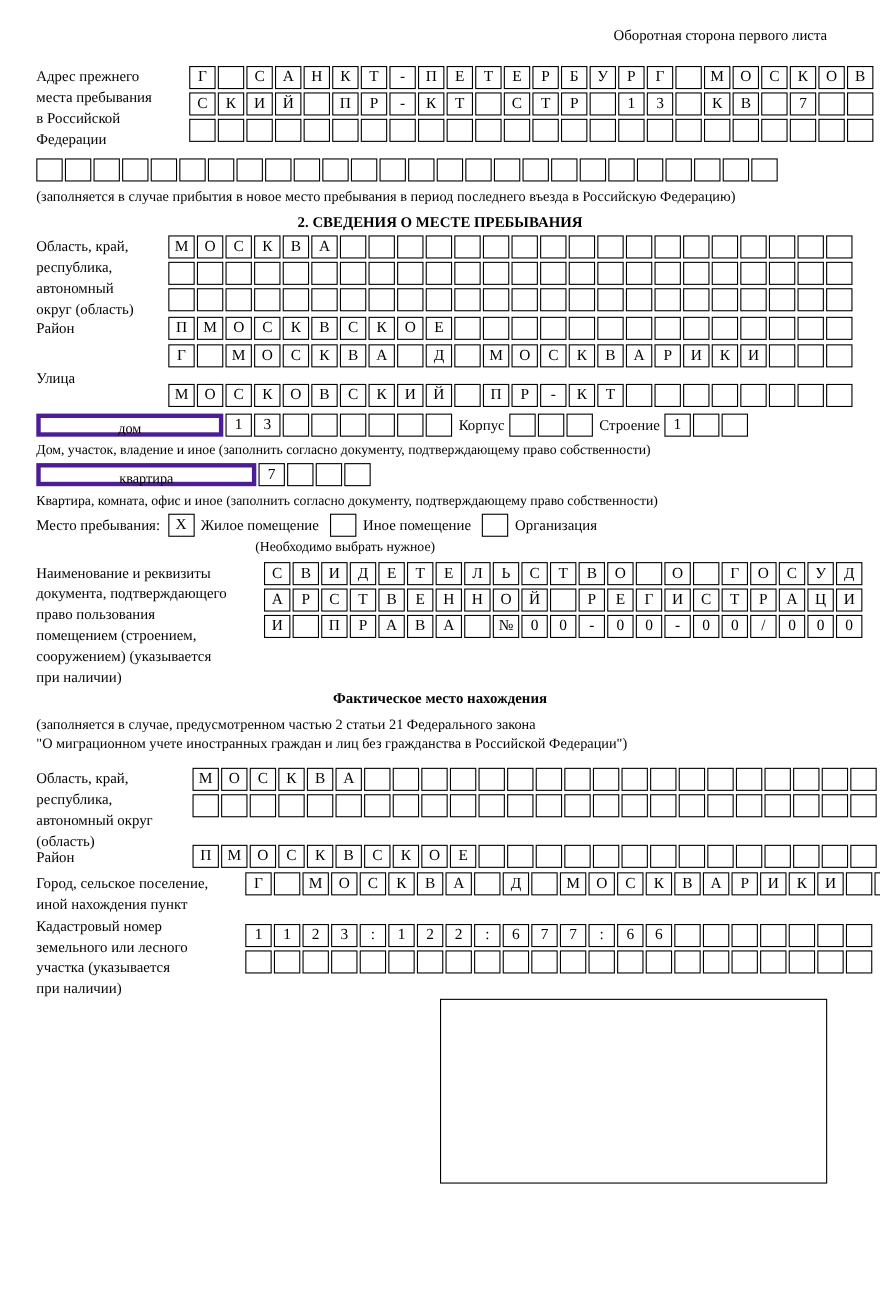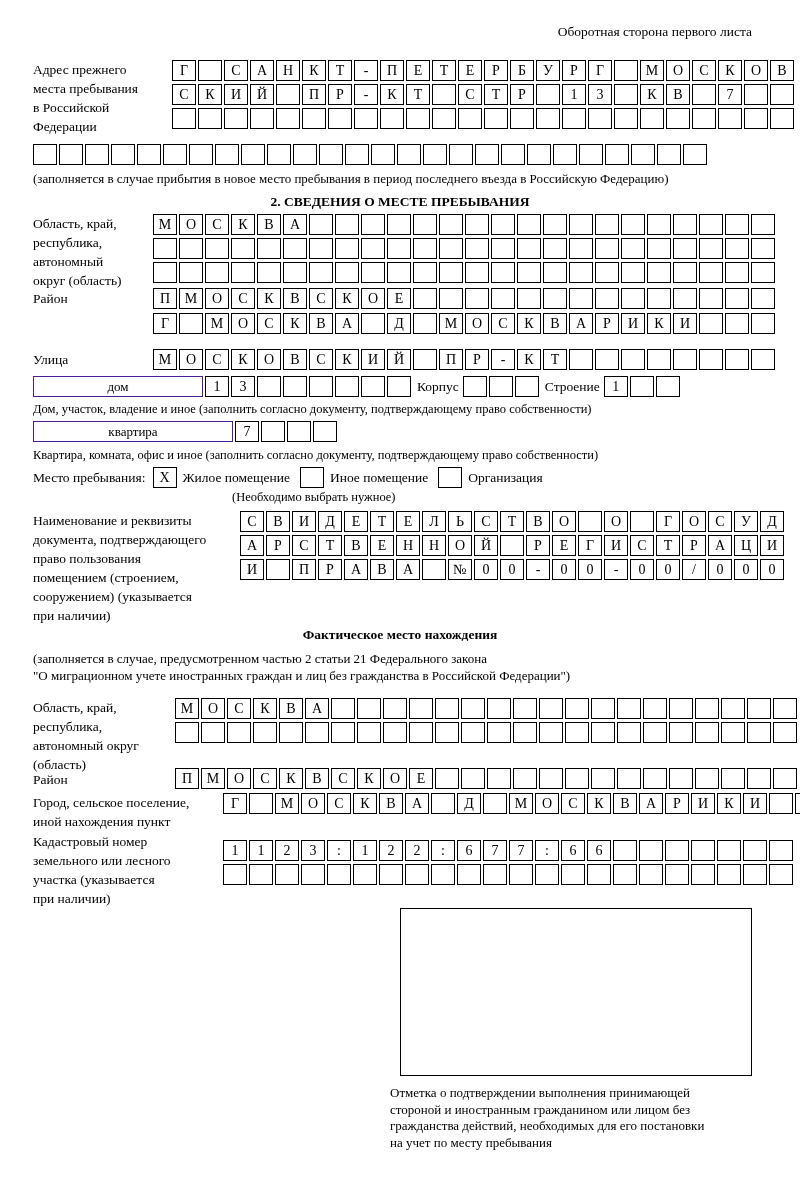--- a/index.html
+++ b/index.html
@@ -50,21 +50,21 @@
     box-sizing: border-box;
     font-size: 14px;
     line-height: 19px;
     text-align: center;
     font-family: "Liberation Serif", serif;
     background: #fff;
     overflow: hidden;
   }
 
   .longbox {
-    border: 1px solid #4c1d95;
+    border: 4px solid #4c1d95;
     box-sizing: border-box;
     height: 21px;
     font-size: 13px;
     line-height: 19px;
     text-align: center;
     margin-right: 2px;
   }
 
   .inline-label {
     font-size: 13.5px;
@@ -355,21 +355,21 @@
     <div class="cell">А</div>
     <div class="cell">Р</div>
     <div class="cell">И</div>
     <div class="cell">К</div>
     <div class="cell">И</div>
     <div class="cell"></div>
     <div class="cell"></div>
     <div class="cell"></div>
   </div>
 
-  <div class="abs lbl" style="left:33px; top:350px;text-align:right;">Улица</div>
+  <div class="abs lbl" style="left:33px; top:334px;text-align:right;">Улица</div>
   <div class="abs boxrow" style="left:153px; top:349px;">
     <div class="cell">М</div>
     <div class="cell">О</div>
     <div class="cell">С</div>
     <div class="cell">К</div>
     <div class="cell">О</div>
     <div class="cell">В</div>
     <div class="cell">С</div>
     <div class="cell">К</div>
     <div class="cell">И</div>
@@ -690,20 +690,14 @@
       <div class="cell"></div>
       <div class="cell"></div>
       <div class="cell"></div>
       <div class="cell"></div>
       <div class="cell"></div>
       <div class="cell"></div>
     </div>
   </div>
 
   <div class="abs bigbox" style="left:400px; top:908px; width:352px; height:168px;"></div>
-  <div class="abs notetext" style="left:390px; top:1085px; width:372px;">
-    <div>Отметка о подтверждении выполнения принимающей</div>
-    <div>стороной и иностранным гражданином или лицом без</div>
-    <div>гражданства действий, необходимых для его постановки</div>
-    <div>на учет по месту пребывания</div>
-  </div>
 
 </div>
 
 </body></html>

